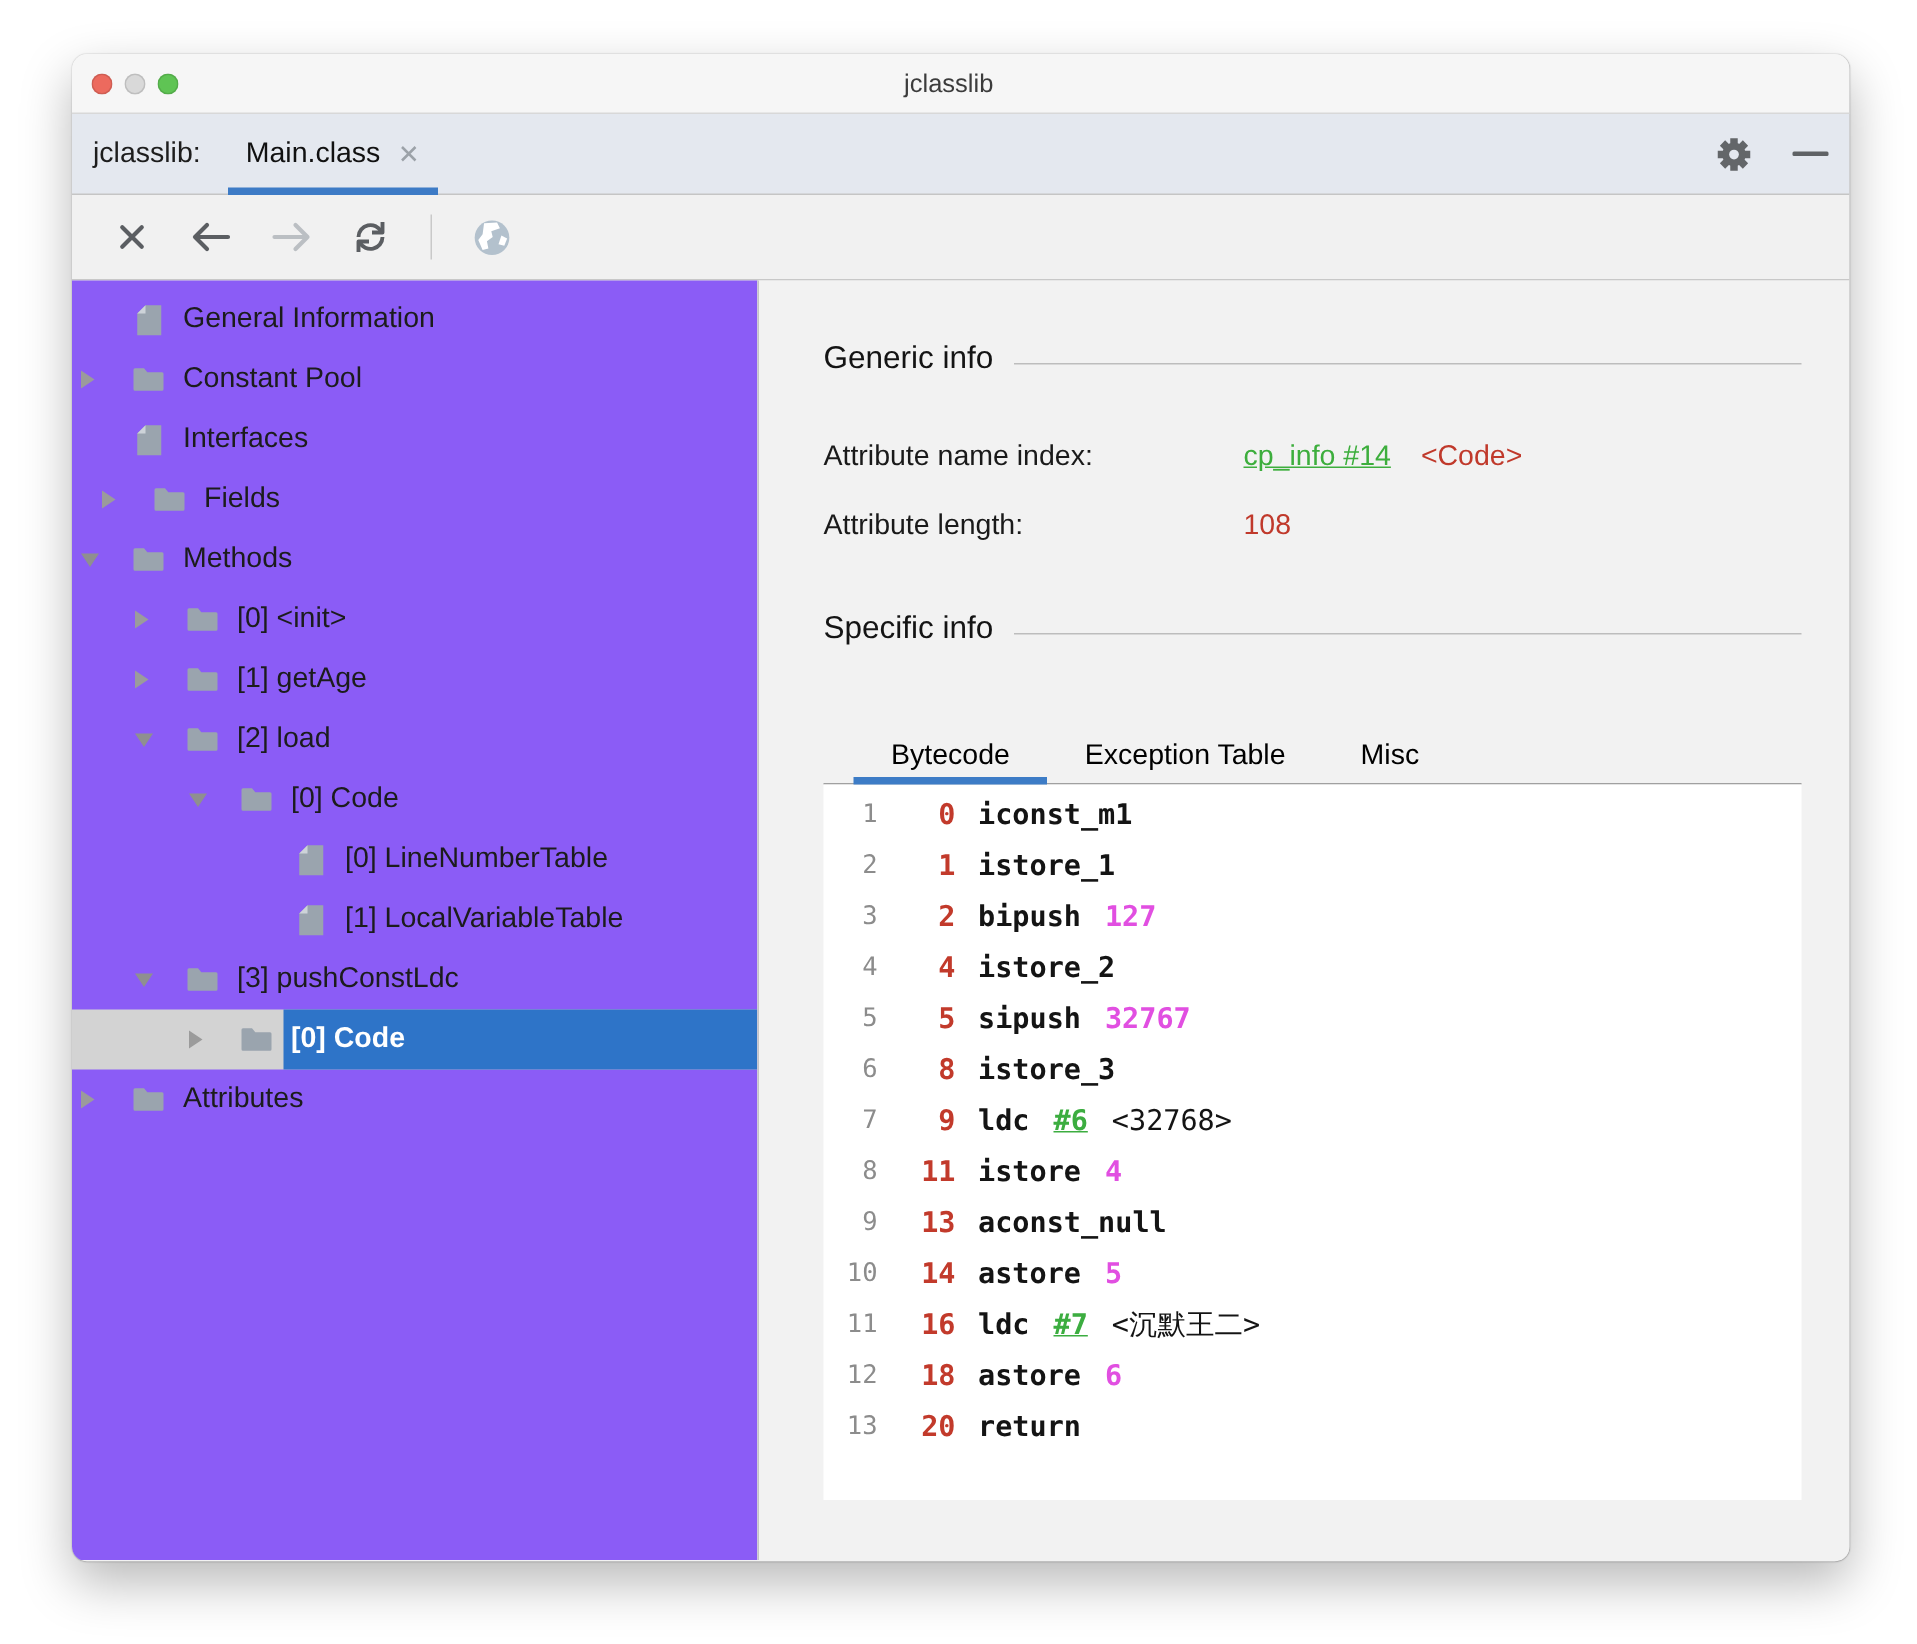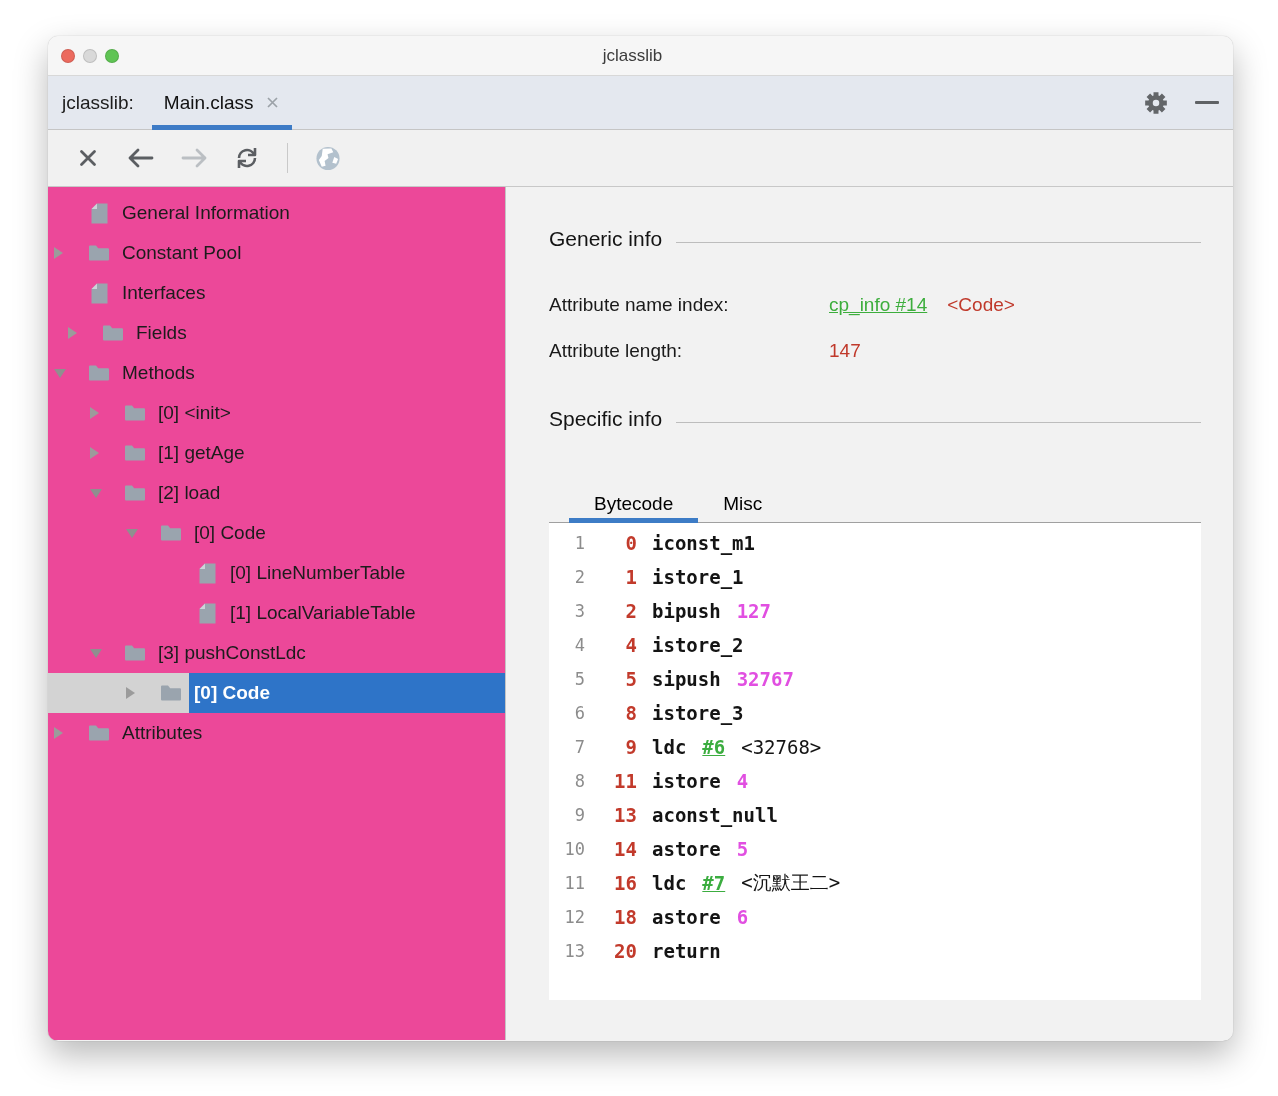--- a/index.html
+++ b/index.html
@@ -36,21 +36,21 @@
 
   
   .toolbar { height:57px; background:#f1f1f1; border-bottom:1px solid #c8c8c8;
              display:flex; align-items:center; }
   .tool-btn { width:26px; height:26px; display:flex; align-items:center;
               justify-content:center; margin-left:27px; }
   .tool-sep { width:1px; height:30px; background:#c9c9c9; margin-left:27px; }
 
   
   .content { display:flex; height:853px; }
-  .tree-panel { width:457px; background:#ec4899; padding-top:6px; overflow:hidden; }
+  .tree-panel { width:457px; background:#8b5cf6; padding-top:6px; overflow:hidden; }
   .right-panel { flex:1; background:#f2f2f2; border-left:1px solid #c4c4c4;
                  padding:40px 32px 0 43px; overflow:hidden; }
 
   
   .tree-row { height:40px; display:flex; align-items:center; font-size:19px;
               color:#1c1c1c; white-space:nowrap; }
   .chev-box { width:33px; display:flex; align-items:center; flex:none; }
   .chev-right { width:0; height:0; border-left:9px solid #9b9b9b;
                 border-top:6px solid transparent; border-bottom:6px solid transparent; }
   .chev-down  { width:0; height:0; border-top:9px solid #8f8f8f;
@@ -331,31 +331,32 @@
       </div>
 
       <div class="info-rows">
         <div class="info-row">
           <span class="info-label">Attribute name index:</span>
           <span class="green-link">cp_info #14</span>
           <span class="red-val info-extra">&lt;Code&gt;</span>
         </div>
         <div class="info-row">
           <span class="info-label">Attribute length:</span>
-          <span class="red-val">147</span>
+          <span class="red-val">108</span>
         </div>
       </div>
 
       <div class="section-header specific-header">
         <span>Specific info</span>
         <span class="rule"></span>
       </div>
 
       <div class="tabstrip" id="subtabs">
           <div class="sub-tab selected">Bytecode</div>
+          <div class="sub-tab">Exception Table</div>
           <div class="sub-tab">Misc</div>
         </div>
 
       <div class="code-box" id="bytecode">
           <div class="bl"><span class="ln">1</span><span class="off">0</span><span class="mn">iconst_m1</span></div>
           <div class="bl"><span class="ln">2</span><span class="off">1</span><span class="mn">istore_1</span></div>
           <div class="bl"><span class="ln">3</span><span class="off">2</span><span class="mn">bipush</span><span class="op imm">127</span></div>
           <div class="bl"><span class="ln">4</span><span class="off">4</span><span class="mn">istore_2</span></div>
           <div class="bl"><span class="ln">5</span><span class="off">5</span><span class="mn">sipush</span><span class="op imm">32767</span></div>
           <div class="bl"><span class="ln">6</span><span class="off">8</span><span class="mn">istore_3</span></div>

